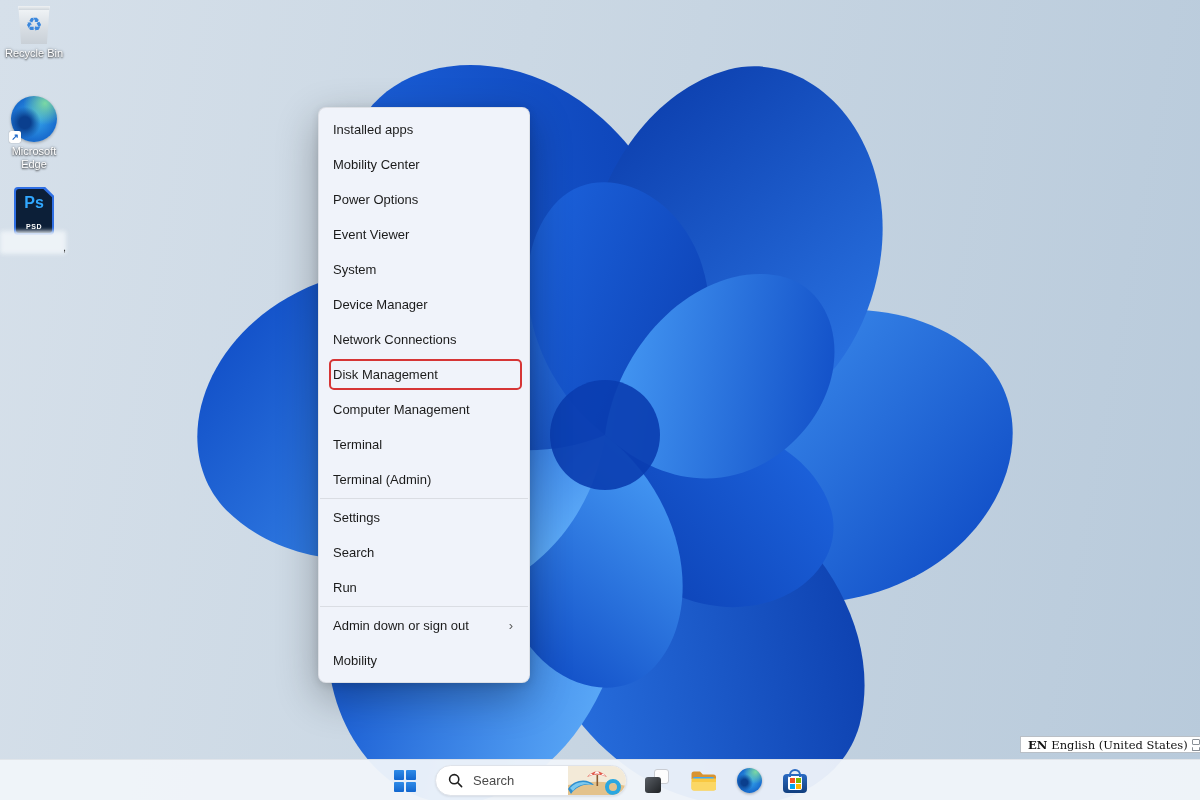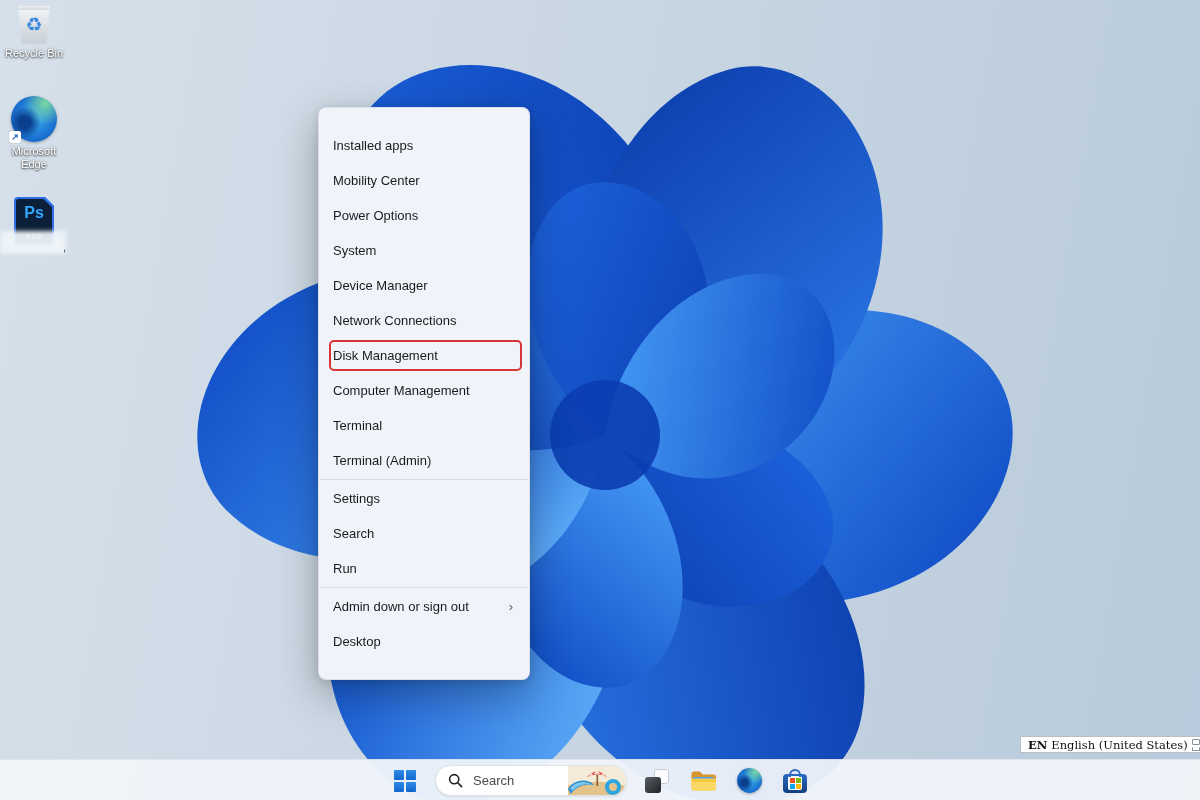--- a/index.html
+++ b/index.html
@@ -26,36 +26,36 @@
   .edge-swirl { border-radius:50%;
     background:
       radial-gradient(circle at 30% 58%, #0a3f8e 0%, #0a3f8e 14%, rgba(10,63,142,0) 38%),
       radial-gradient(circle at 74% 16%, #7bd9a4 0%, rgba(123,217,164,0) 42%),
       radial-gradient(circle at 52% 48%, #39aef0 0%, #1a6fd0 62%, #1157ab 100%);
     box-shadow:0 1px 3px rgba(0,0,0,.3); }
   .edge-desktop { position:relative; width:46px; height:46px; margin:0 auto; }
   .shortcut-badge { position:absolute; left:-2px; bottom:-1px; width:12px; height:12px;
                     background:#fff; border-radius:2px; box-shadow:0 0 1px rgba(0,0,0,.5);
                     font-size:9px; font-weight:bold; color:#1a66c8; line-height:12px; }
-  .psd-outer { position:relative; width:40px; height:48px; margin:14px auto; background:#2f6fe4;
+  .psd-outer { position:relative; width:40px; height:48px; margin:4px auto; background:#2f6fe4;
                clip-path:polygon(0 0, 78% 0, 100% 18%, 100% 100%, 0 100%); border-radius:4px; }
   .psd-inner { position:absolute; inset:2px; background:#0c1f38;
                clip-path:polygon(0 0, 76% 0, 100% 19%, 100% 100%, 0 100%); border-radius:3px; }
   .psd-ps { position:absolute; top:7px; left:0; right:0; text-align:center;
             color:#31a8ff; font-weight:bold; font-size:16px; }
   .psd-tag { position:absolute; bottom:5px; left:0; right:0; text-align:center;
              color:#fff; font-weight:bold; font-size:7px; letter-spacing:.5px; }
   .redact-blur { position:absolute; background:rgba(238,243,248,.95); filter:blur(2px);
                  border-radius:2px; }
   .redact-mark { position:absolute; font-size:11px; color:#3c3c3c; }
 
   
   .winx-menu { position:absolute; left:318px; top:107px; width:212px;
                background:#f0f3fa; border:1px solid rgba(0,0,0,.08); border-radius:8px;
-               padding:20px 0; box-shadow:0 14px 42px rgba(0,0,0,.30), 0 2px 8px rgba(0,0,0,.12); }
+               padding:4px 0; box-shadow:0 14px 42px rgba(0,0,0,.30), 0 2px 8px rgba(0,0,0,.12); }
   .menu-item { position:relative; height:35px; display:flex; align-items:center;
                padding:0 12px 0 14px; font-size:13px; color:#1b1b1b; cursor:default; }
   .menu-item .menu-label { flex:1; }
   .menu-sep { height:1px; background:rgba(0,0,0,.09); margin:1px 1px; }
   .submenu-chevron { color:#5a5a5a; font-size:13px; margin-right:4px; }
   .red-box { position:absolute; left:10px; right:7px; top:2px; bottom:2px;
              border:2px solid #d63535; border-radius:5px; pointer-events:none; }
 
   
   .lang-bar { position:absolute; left:1020px; top:736px; width:181px; height:17px;
@@ -195,20 +195,23 @@
       <div class="menu-item">
         <span class="menu-label">Installed apps</span>
       </div>
       <div class="menu-item">
         <span class="menu-label">Mobility Center</span>
       </div>
       <div class="menu-item">
         <span class="menu-label">Power Options</span>
       </div>
       <div class="menu-item">
+        <span class="menu-label">Event Viewer</span>
+      </div>
+      <div class="menu-item">
         <span class="menu-label">System</span>
       </div>
       <div class="menu-item">
         <span class="menu-label">Device Manager</span>
       </div>
       <div class="menu-item">
         <span class="menu-label">Network Connections</span>
       </div>
       <div class="menu-item">
         <span class="menu-label">Disk Management</span>
@@ -232,21 +235,21 @@
       </div>
       <div class="menu-item">
         <span class="menu-label">Run</span>
       </div>
       <div class="menu-sep"></div>
       <div class="menu-item">
         <span class="menu-label">Admin down or sign out</span>
         <span class="submenu-chevron">›</span>
       </div>
       <div class="menu-item">
-        <span class="menu-label">Desktop</span>
+        <span class="menu-label">Mobility</span>
       </div>
     </div>
 
   <div class="lang-bar">
     <div class="lang-grip"></div>
     <div class="lang-text">
       <span class="lang-prefix">EN</span><span>English (United States)</span>
     </div>
     <div class="lang-btns">
       <div class="lang-btn"></div>

